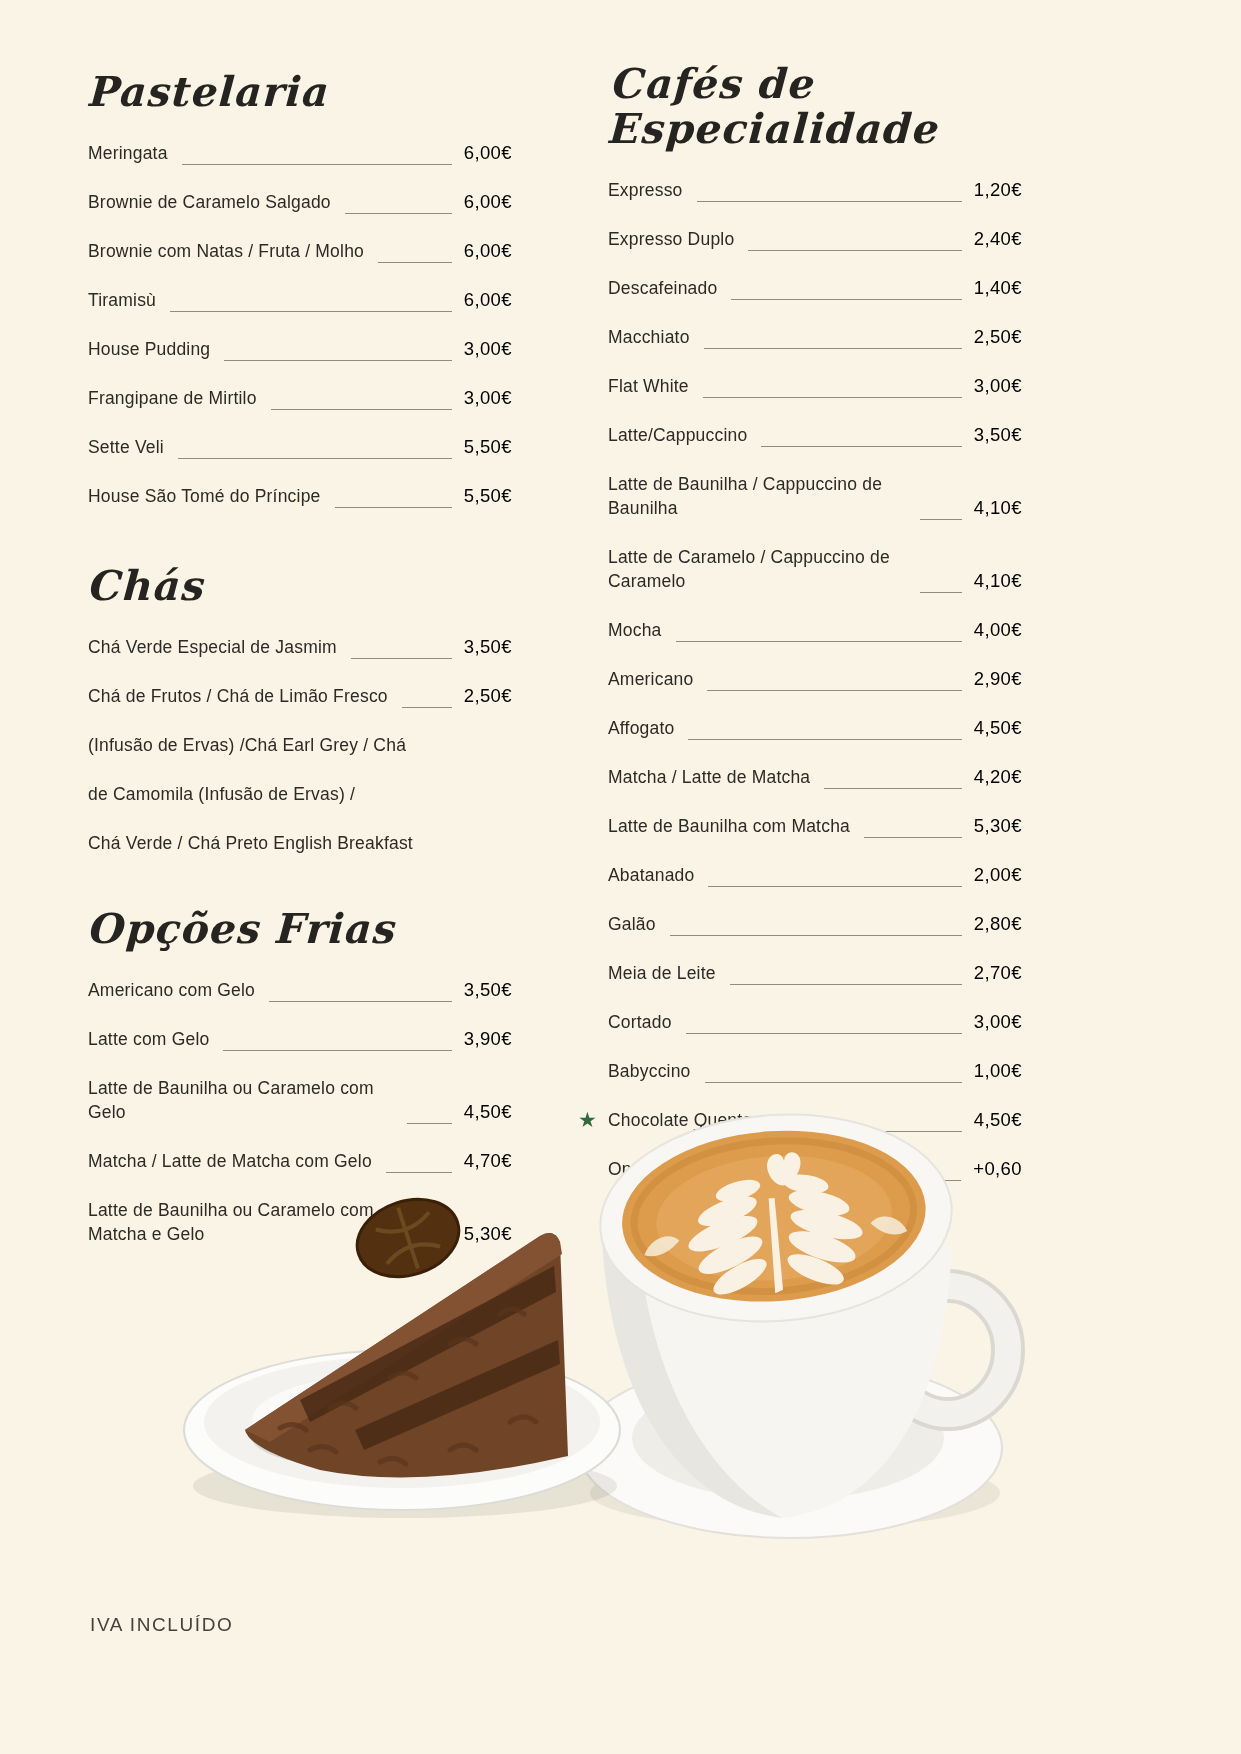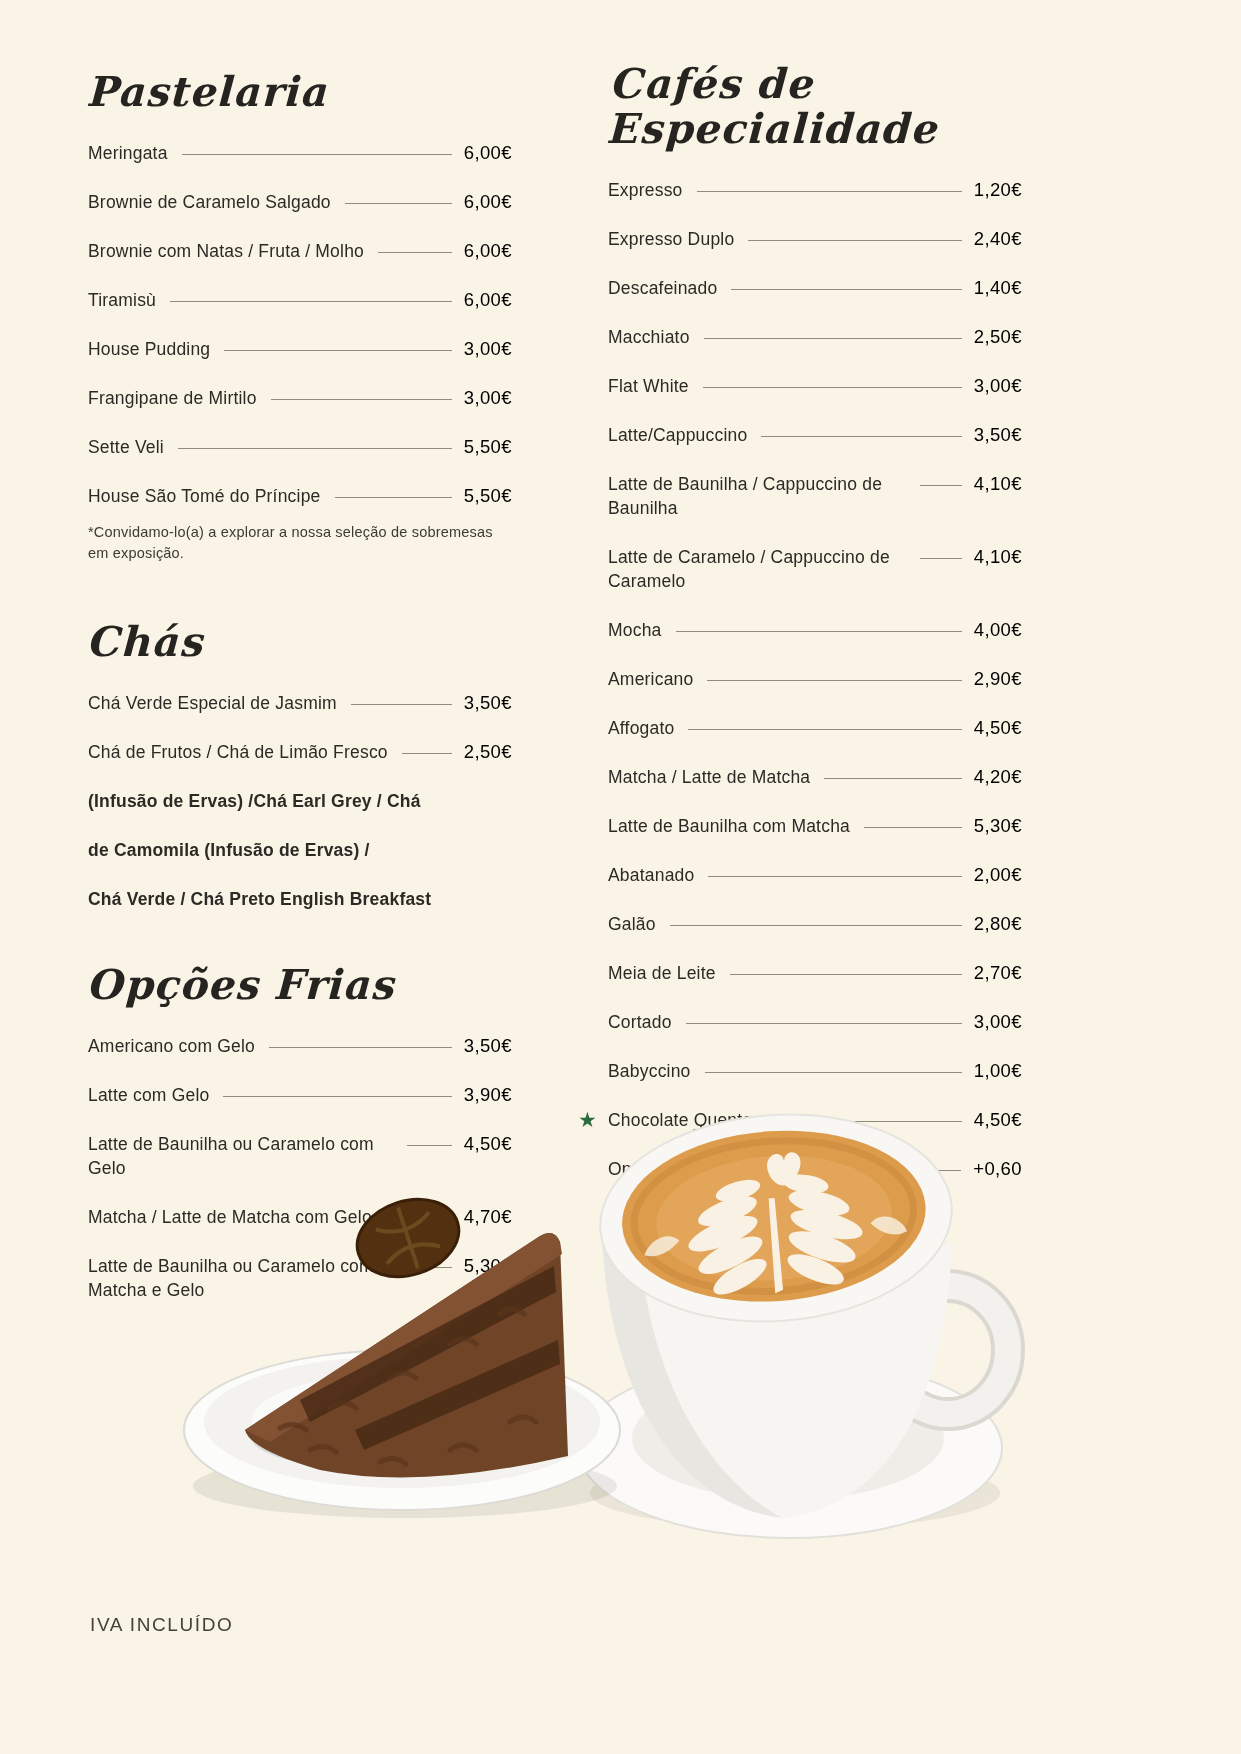--- a/index.html
+++ b/index.html
@@ -14,25 +14,25 @@
 
   .script-title{
     font-family:"DejaVu Serif", serif; font-style:italic; font-weight:700;
     font-size:41px; line-height:1.1; color:#262420; letter-spacing:1px;
     margin:0 0 26px 0; transform:skewX(-4deg); transform-origin:left bottom;
   }
   .section{margin:0;}
   .gap-md{margin-top:52px;}
   .gap-lg{margin-top:56px;}
 
-  .row{display:flex; align-items:flex-start; margin-bottom:14px; position:relative;margin-top:25px;}
+  .row{display:flex; align-items:flex-end; margin-bottom:14px; position:relative;margin-top:25px;}
   .nm{font-size:17.5px; line-height:24px; letter-spacing:.2px; max-width:72%; color:#2b2a25;}
   .leader{flex:1 1 auto; min-width:16px; height:13px; border-bottom:1px solid #918b7e; margin:0 12px 0 14px;}
   .pr{font-size:18.5px; line-height:24px; letter-spacing:.4px; white-space:nowrap; color:#000000;}
-  .row.cont .nm{max-width:100%;font-weight:bold;}
+  .row.cont .nm{max-width:100%;}
 
   .note{
     font-size:14.5px; line-height:1.45; letter-spacing:.2px; color:#3c3a34;
     margin:2px 0 0 0; max-width:430px;
   }
 
   .star{
     position:absolute; left:-30px; top:1px; font-size:21px; line-height:22px;
     color:#2e6b3f;
   }
@@ -90,21 +90,20 @@
         <span class="nm">Sette Veli</span>
         <span class="leader"></span>
         <span class="pr">5,50€</span>
       </div>
       <div class="row">
         <span class="nm">House São Tomé do Príncipe</span>
         <span class="leader"></span>
         <span class="pr">5,50€</span>
       </div>
 
-      <p class="note">*Convidamo-lo(a) a explorar a nossa seleção de sobremesas em exposição.</p>
     </div>
 
     <div class="section gap-lg">
       <h1 class="script-title">Chás</h1>
 
       <div class="row">
         <span class="nm">Chá Verde Especial de Jasmim</span>
         <span class="leader"></span>
         <span class="pr">3,50€</span>
       </div>

